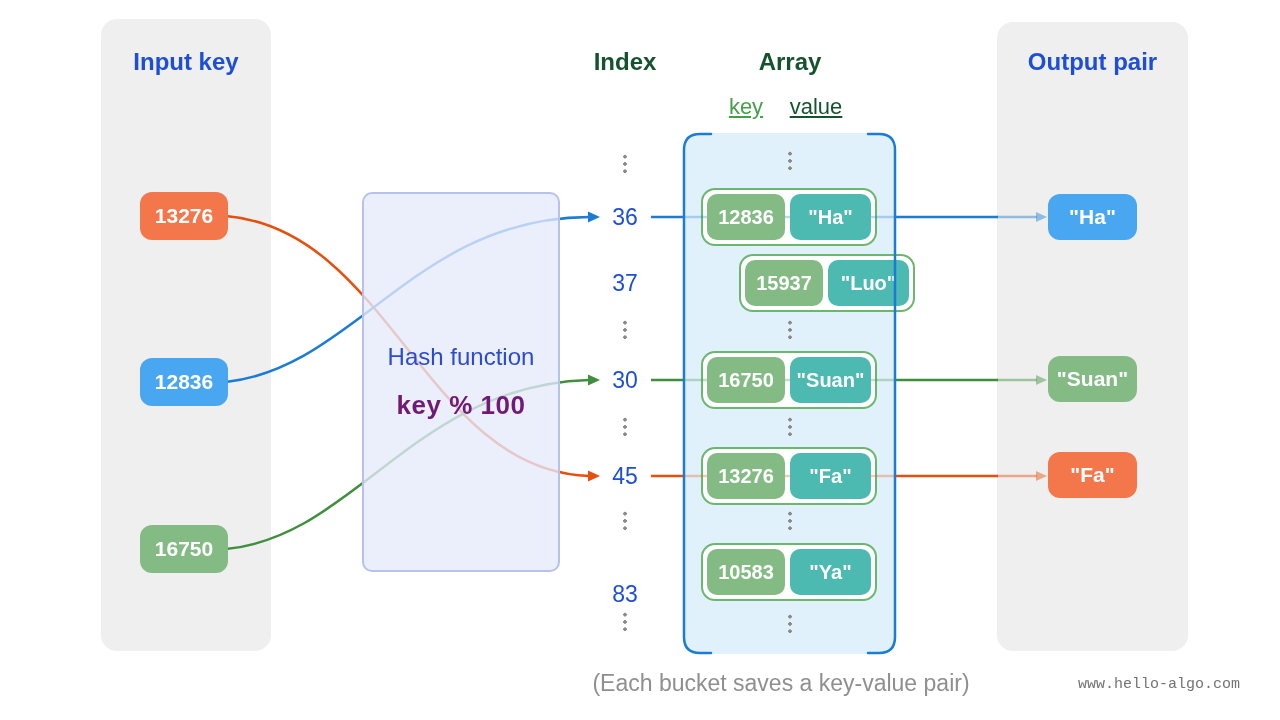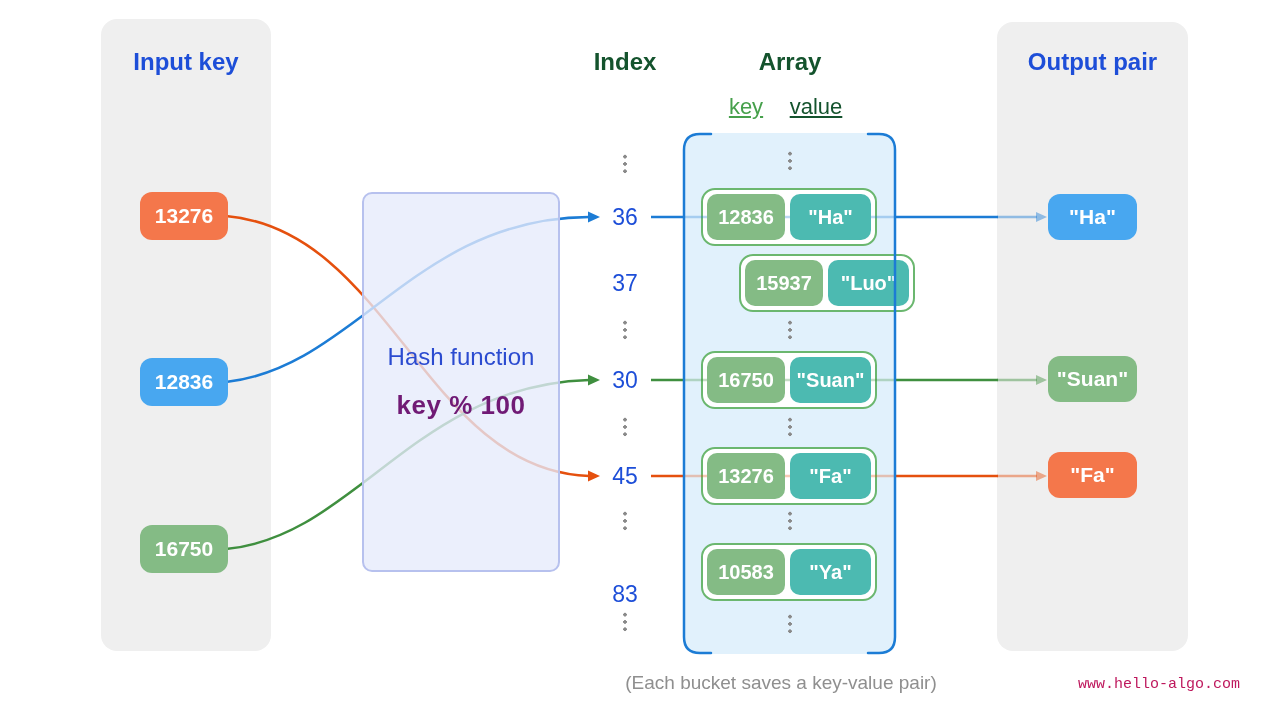--- a/index.html
+++ b/index.html
@@ -48,22 +48,22 @@
   
   .idx{position:absolute;left:595px;width:60px;text-align:center;font-size:23px;
        line-height:28px;color:#1d4ed8;z-index:5;}
 
   
   .dots{position:absolute;width:4px;height:22px;z-index:5;
         background-image:radial-gradient(circle, #8A8A8A 1.6px, rgba(0,0,0,0) 1.9px);
         background-size:4px 7.3px;background-repeat:repeat-y;background-position:center top;}
 
   .caption{position:absolute;left:531px;top:669px;width:500px;text-align:center;
-           font-size:19px;line-height:28px;color:#8F8F8F;z-index:5;}
-  .watermark{position:absolute;right:40px;top:676px;font-size:15px;color:#be185d;
+           font-size:23px;line-height:28px;color:#8F8F8F;z-index:5;}
+  .watermark{position:absolute;right:40px;top:676px;font-size:15px;color:#737373;
              font-family:"Liberation Mono", monospace;z-index:5;}
 </style>
 </head>
 <body>
 
 <div id="stage">
 
   <div class="panel" style="left:101px;top:19px;width:170px;height:632px;"></div>
   <div class="panel" style="left:997px;top:22px;width:191px;height:629px;"></div>
 

